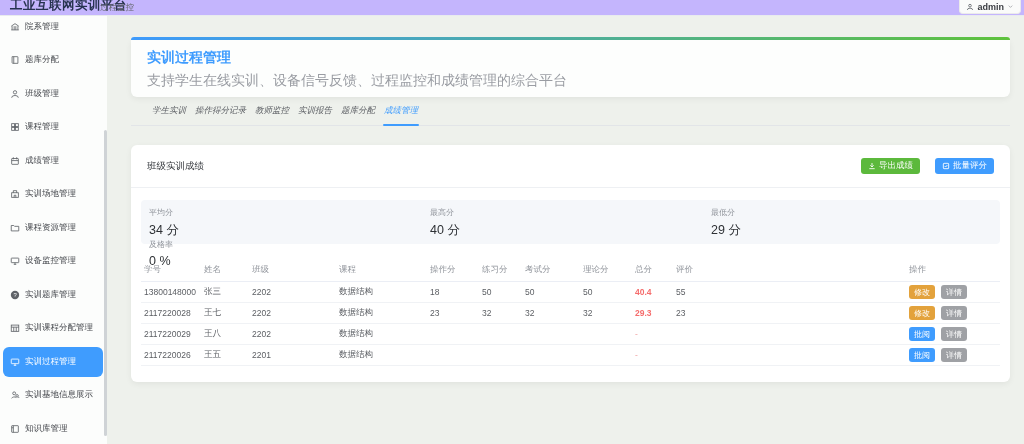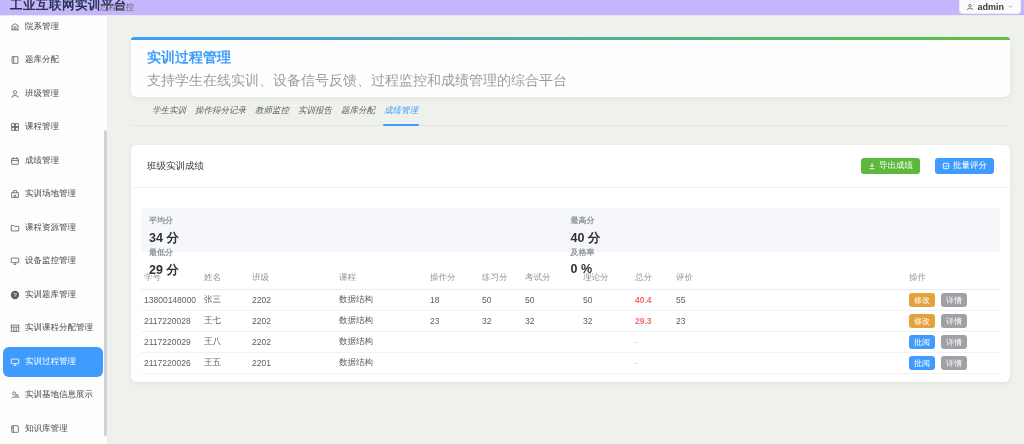--- a/index.html
+++ b/index.html
@@ -52,22 +52,22 @@
            box-shadow:0 2px 6px rgba(0,0,0,.06); height:237px; overflow:hidden; }
   .panel-head { height:43px; border-bottom:1px solid #eef0f3; display:flex; align-items:center;
                 padding:0 16px; }
   .panel-title { font-size:9.5px; color:#303338; }
   .head-spacer { flex:1; }
   .btn { height:16px; padding:0 7px; border:none; border-radius:3px; color:#fff; font-size:8.5px;
          display:flex; align-items:center; gap:3px; cursor:pointer; font-family:inherit; }
   .btn-export { background:#5cb93c; margin-right:15px; }
   .btn-grade { background:#3f9cfe; }
 
-  .stats { margin:20px 10px 0; height:44px; background:#f5f7fa; border-radius:4px;
-           display:grid; grid-template-columns:repeat(2,1fr); padding:7px 8px 0;font-weight:bold; }
+  .stats { margin:12px 10px 0; height:44px; background:#f5f7fa; border-radius:4px;
+           display:grid; grid-template-columns:repeat(3,1fr); padding:7px 8px 0; }
   .stat-label { font-size:8px; color:#8f939a; }
   .stat-value { margin-top:4px; font-size:12.5px; color:#2e3135; }
 
   .table { margin:14px 10px 0; font-size:8.5px; }
   .trow { display:flex; align-items:center; border-bottom:1px solid #f0f2f5; }
   .trow.thead { height:24px; color:#8f939a; border-bottom:1px solid #ebeef5; }
   .trow.tbody { height:21px; color:#5b5e63; }
   .tcell { padding-left:3px; overflow:hidden; white-space:nowrap; }
   .c0{width:60px;} .c1{width:48px;} .c2{width:87px;} .c3{width:91px;} .c4{width:52px;}
   .c5{width:43px;} .c6{width:58px;} .c7{width:52px;} .c8{width:41px;} .c9{flex:1;} .c10{width:94px;}

